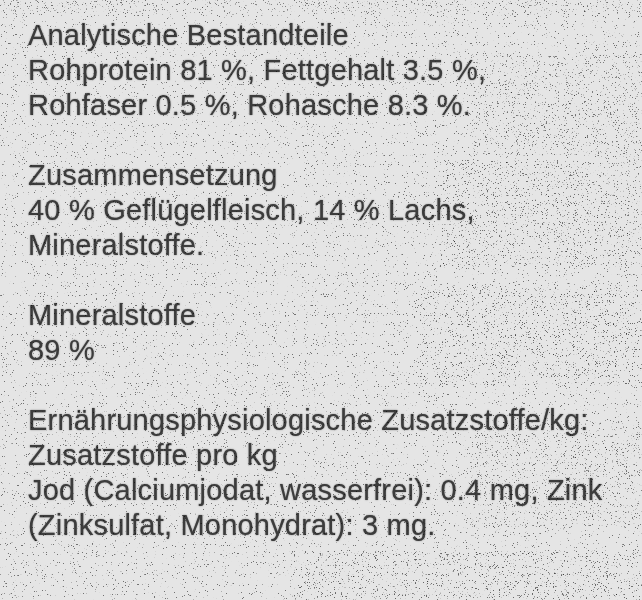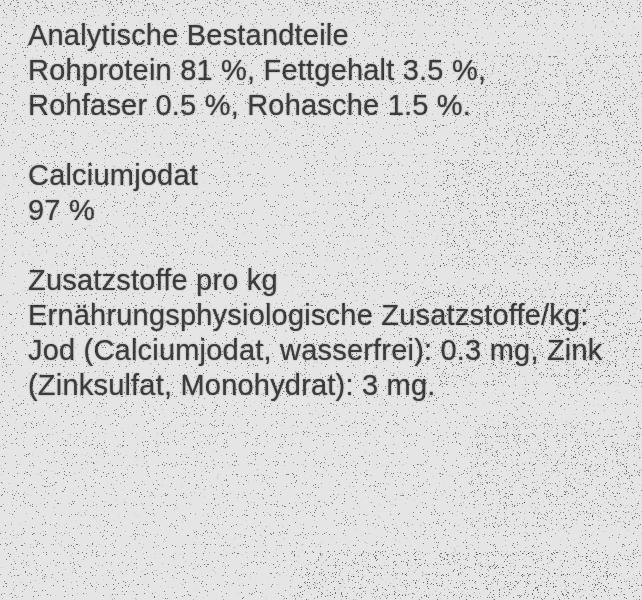--- a/index.html
+++ b/index.html
@@ -47,33 +47,38 @@
 </head>
 <body>
 
 <div class="label-canvas">
 
   <div class="label-text">
 
     <div class="section">
       <div class="line heading">Analytische Bestandteile</div>
       <div class="line">Rohprotein 81 %, Fettgehalt 3.5 %,</div>
-      <div class="line">Rohfaser 0.5 %, Rohasche 1.5 %.</div>
-    </div>
-
-
-    <div class="section">
-      <div class="line heading">Calciumjodat</div>
-      <div class="line">97 %</div>
+      <div class="line">Rohfaser 0.5 %, Rohasche 8.3 %.</div>
     </div>
 
     <div class="section">
+      <div class="line heading">Zusammensetzung</div>
+      <div class="line">40 % Geflügelfleisch, 14 % Lachs,</div>
+      <div class="line">Mineralstoffe.</div>
+    </div>
+
+    <div class="section">
+      <div class="line heading">Mineralstoffe</div>
+      <div class="line">89 %</div>
+    </div>
+
+    <div class="section">
+      <div class="line">Ernährungsphysiologische Zusatzstoffe/kg:</div>
       <div class="line heading">Zusatzstoffe pro kg</div>
-      <div class="line">Ernährungsphysiologische Zusatzstoffe/kg:</div>
-      <div class="line">Jod (Calciumjodat, wasserfrei): 0.3 mg, Zink</div>
+      <div class="line">Jod (Calciumjodat, wasserfrei): 0.4 mg, Zink</div>
       <div class="line">(Zinksulfat, Monohydrat): 3 mg.</div>
     </div>
 
   </div>
 
   <svg class="noise" width="642" height="600" xmlns="http://www.w3.org/2000/svg" aria-hidden="true">
     <defs>
       <filter id="speckleA" x="0%" y="0%" width="100%" height="100%">
         <feTurbulence type="fractalNoise" baseFrequency="0.9" numOctaves="2" seed="7" stitchTiles="stitch"></feTurbulence>
         <feColorMatrix type="matrix" values="0 0 0 0 0

